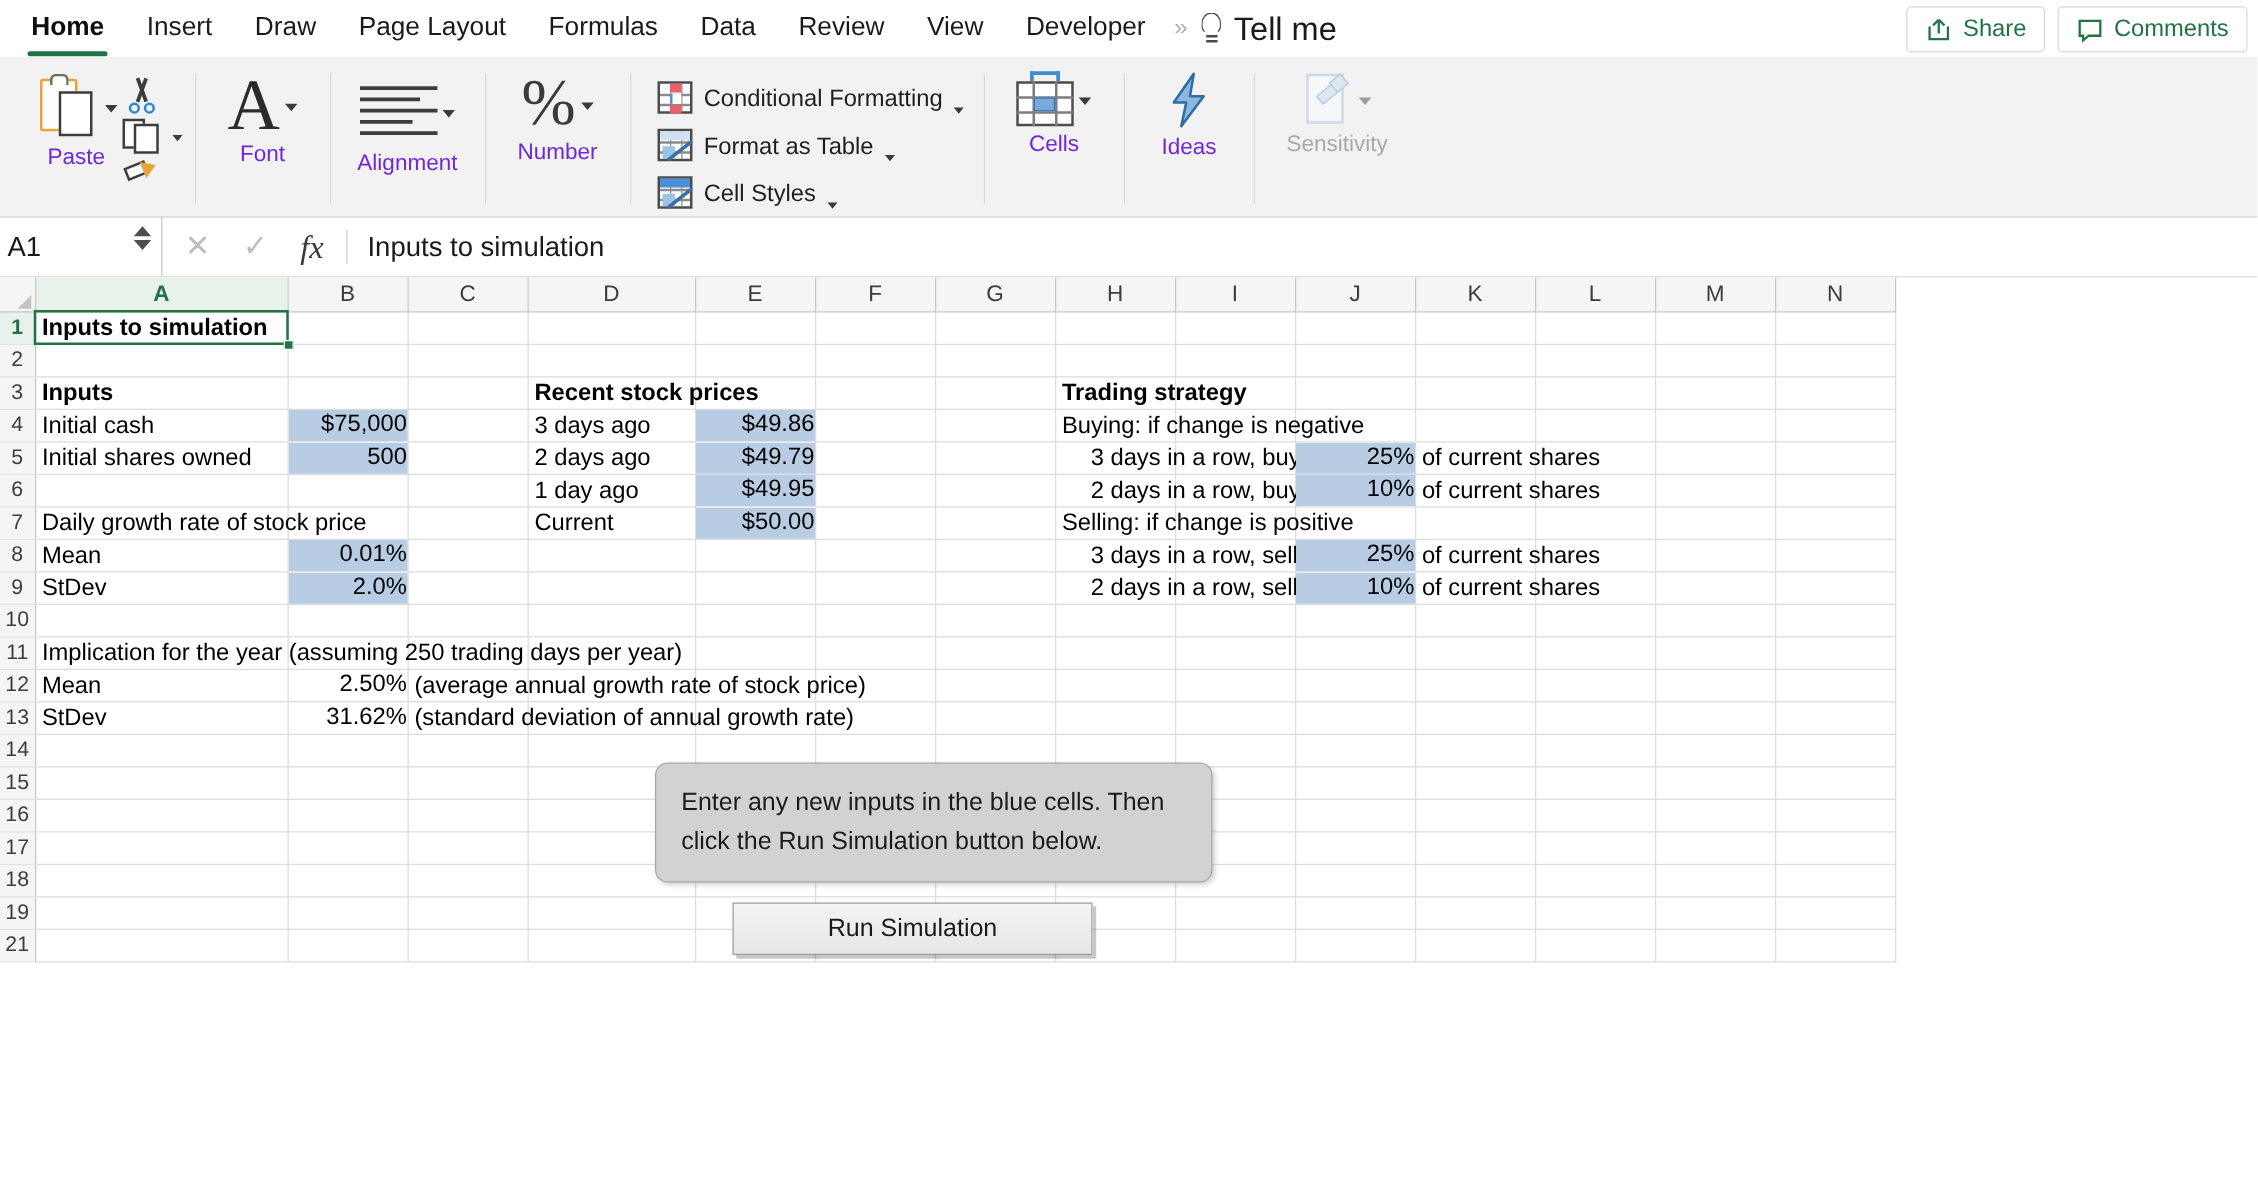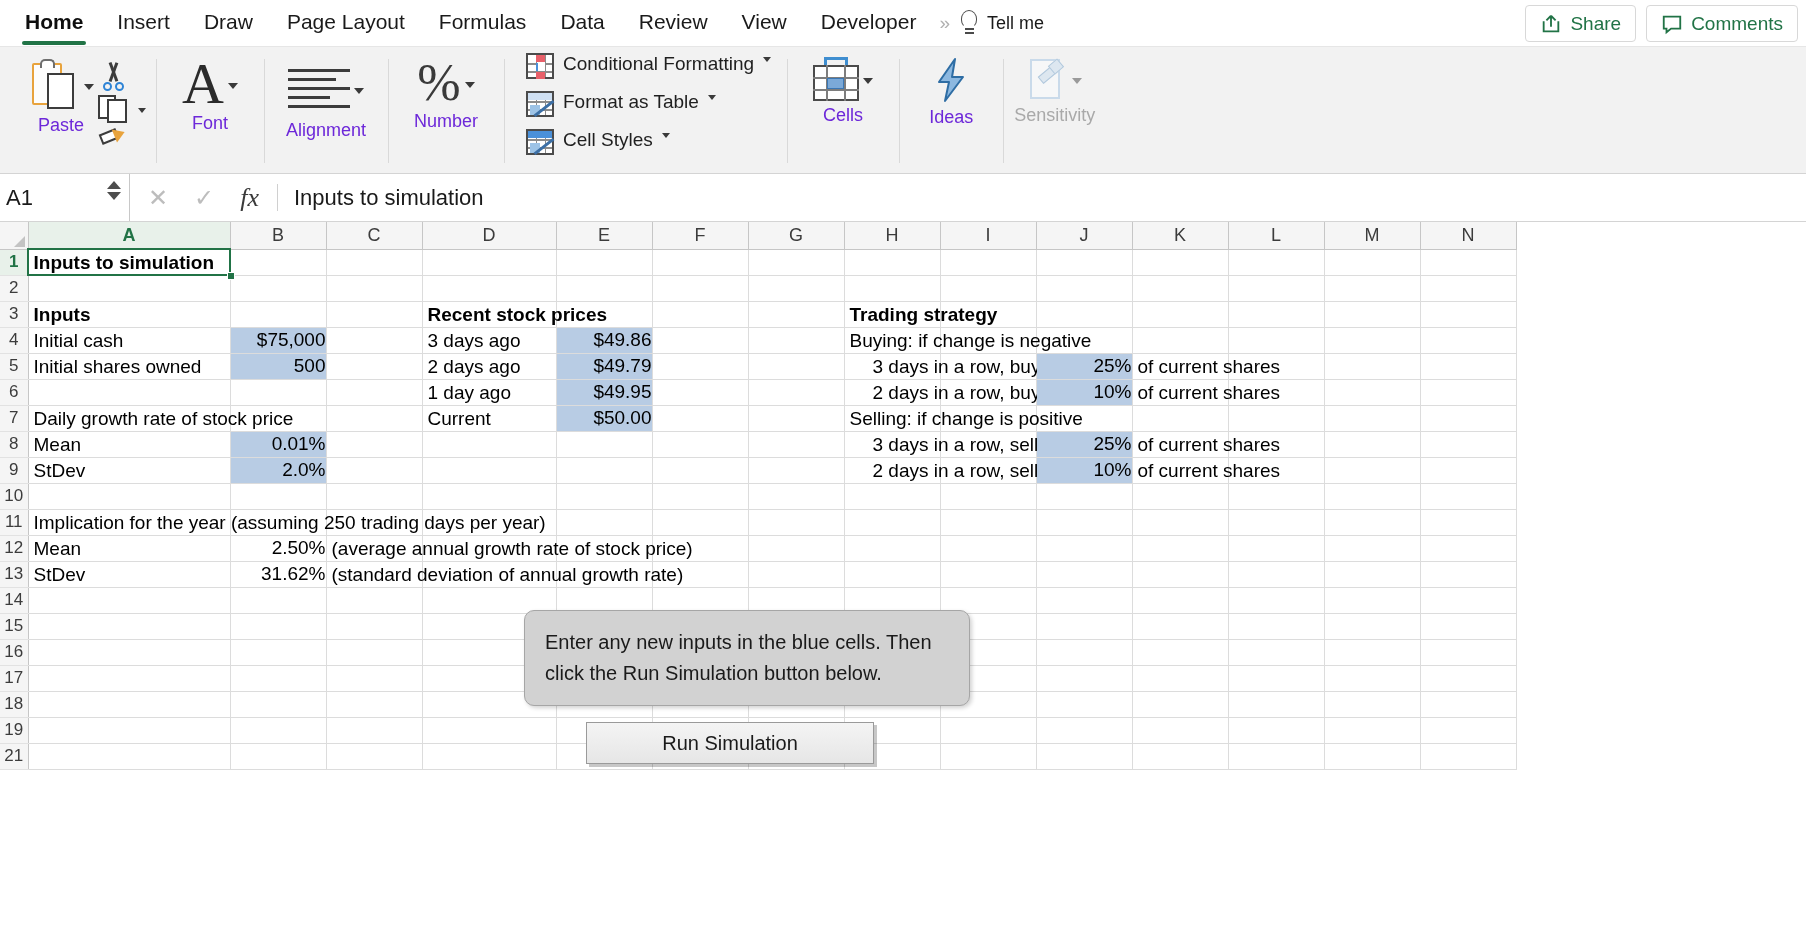--- a/index.html
+++ b/index.html
@@ -47,21 +47,21 @@
   #chev-more {
     color: #b0b0b0;
     font-size: 19px;
     padding: 0 6px;
     letter-spacing: -3px;
   }
   #tellme-wrap {
     display: flex; align-items: center; gap: 8px;
     margin-left: 6px;
   }
-  #tellme-label { font-size: 18px; color: #1a1a1a; }
+  #tellme-label { font-size: 26px; color: #1a1a1a; }
   .lamp { width: 20px; height: 26px; position: relative; }
   .lamp .bulb {
     position: absolute; top: 0; left: 2px;
     width: 16px; height: 18px;
     border: 1.8px solid #4a4a4a;
     border-radius: 50% 50% 45% 45%;
     border-bottom-color: transparent;
   }
   .lamp .base1 { position:absolute; top:18px; left:6px; width:9px; height:1.8px; background:#4a4a4a;}
   .lamp .base2 { position:absolute; top:22px; left:6px; width:9px; height:1.8px; background:#4a4a4a;}
@@ -199,21 +199,21 @@
   .minigrid .h1{ top:8px;} .minigrid .h2{ top:16px;}
   .minigrid .cellred1 { position:absolute; left:8px; top:0px; width:9px; height:7px; background:#e8606a;}
   .minigrid .cellred2 { position:absolute; left:8px; top:17px; width:9px; height:7px; background:#e8606a;}
   .minigrid .cellblue { position:absolute; left:8px; top:8px; width:9px; height:8px; background:#fff; border-left:2px solid #4a90d9;}
   .minigrid .tophdr { position:absolute; left:0; right:0; top:0; height:7px; background:#cfe0f3;}
   .minigrid .diag {
     position:absolute; left:4px; top:14px; width:24px; height:3px;
     background:#3c6fa5; transform:rotate(-38deg);
   }
   .minigrid .bluebox { position:absolute; left:2px; top:12px; width:10px; height:10px; background:#9dc3e6;}
-  .cfrow { display:flex; align-items:flex-start; gap:9px; height: 38px; }
+  .cfrow { display:flex; align-items:flex-end; gap:9px; height: 38px; }
   .cfrow .cflabel { font-size:19px; color:#1f1f1f; white-space:nowrap;}
   
   .ico-cells { position:relative; width:46px; height:44px; }
   .ico-cells .gridbox {
     position:absolute; left:0; top:8px; width:46px; height:36px;
     border:2.5px solid #4b4b4b; background:#fff;
   }
   .ico-cells .gv1,.ico-cells .gv2 { position:absolute; top:8px; height:36px; width:1.6px; background:#7d7d7d;}
   .ico-cells .gv1{left:13px;} .ico-cells .gv2{left:31px;}
   .ico-cells .gh1,.ico-cells .gh2 { position:absolute; left:0; width:46px; height:1.6px; background:#7d7d7d;}
@@ -554,21 +554,21 @@
   <div class="rgroup">
     <div class="gitem" style="padding:0 30px;">
       <svg class="ico-bolt" viewBox="0 0 40 46">
         <path d="M24 2 L8 25 h10 L14 44 L32 20 H21 Z" fill="#8cb8e0" stroke="#2e6da4" stroke-width="2" stroke-linejoin="round"></path>
       </svg>
       <div class="glabel" style="margin-top:4px;">Ideas</div>
     </div>
   </div>
 
   <div class="rgroup">
-    <div class="gitem disabled" style="padding:0 11px;">
+    <div class="gitem disabled" style="padding:0 26px;">
       <div class="ico-row">
         <div class="ico-sens">
           <div class="pg"></div>
             <div class="pen"></div>
             <div class="pen2"></div>
         </div>
         <div class="caret gray"></div>
       </div>
       <div class="glabel" style="margin-top:4px;">Sensitivity</div>
     </div>

